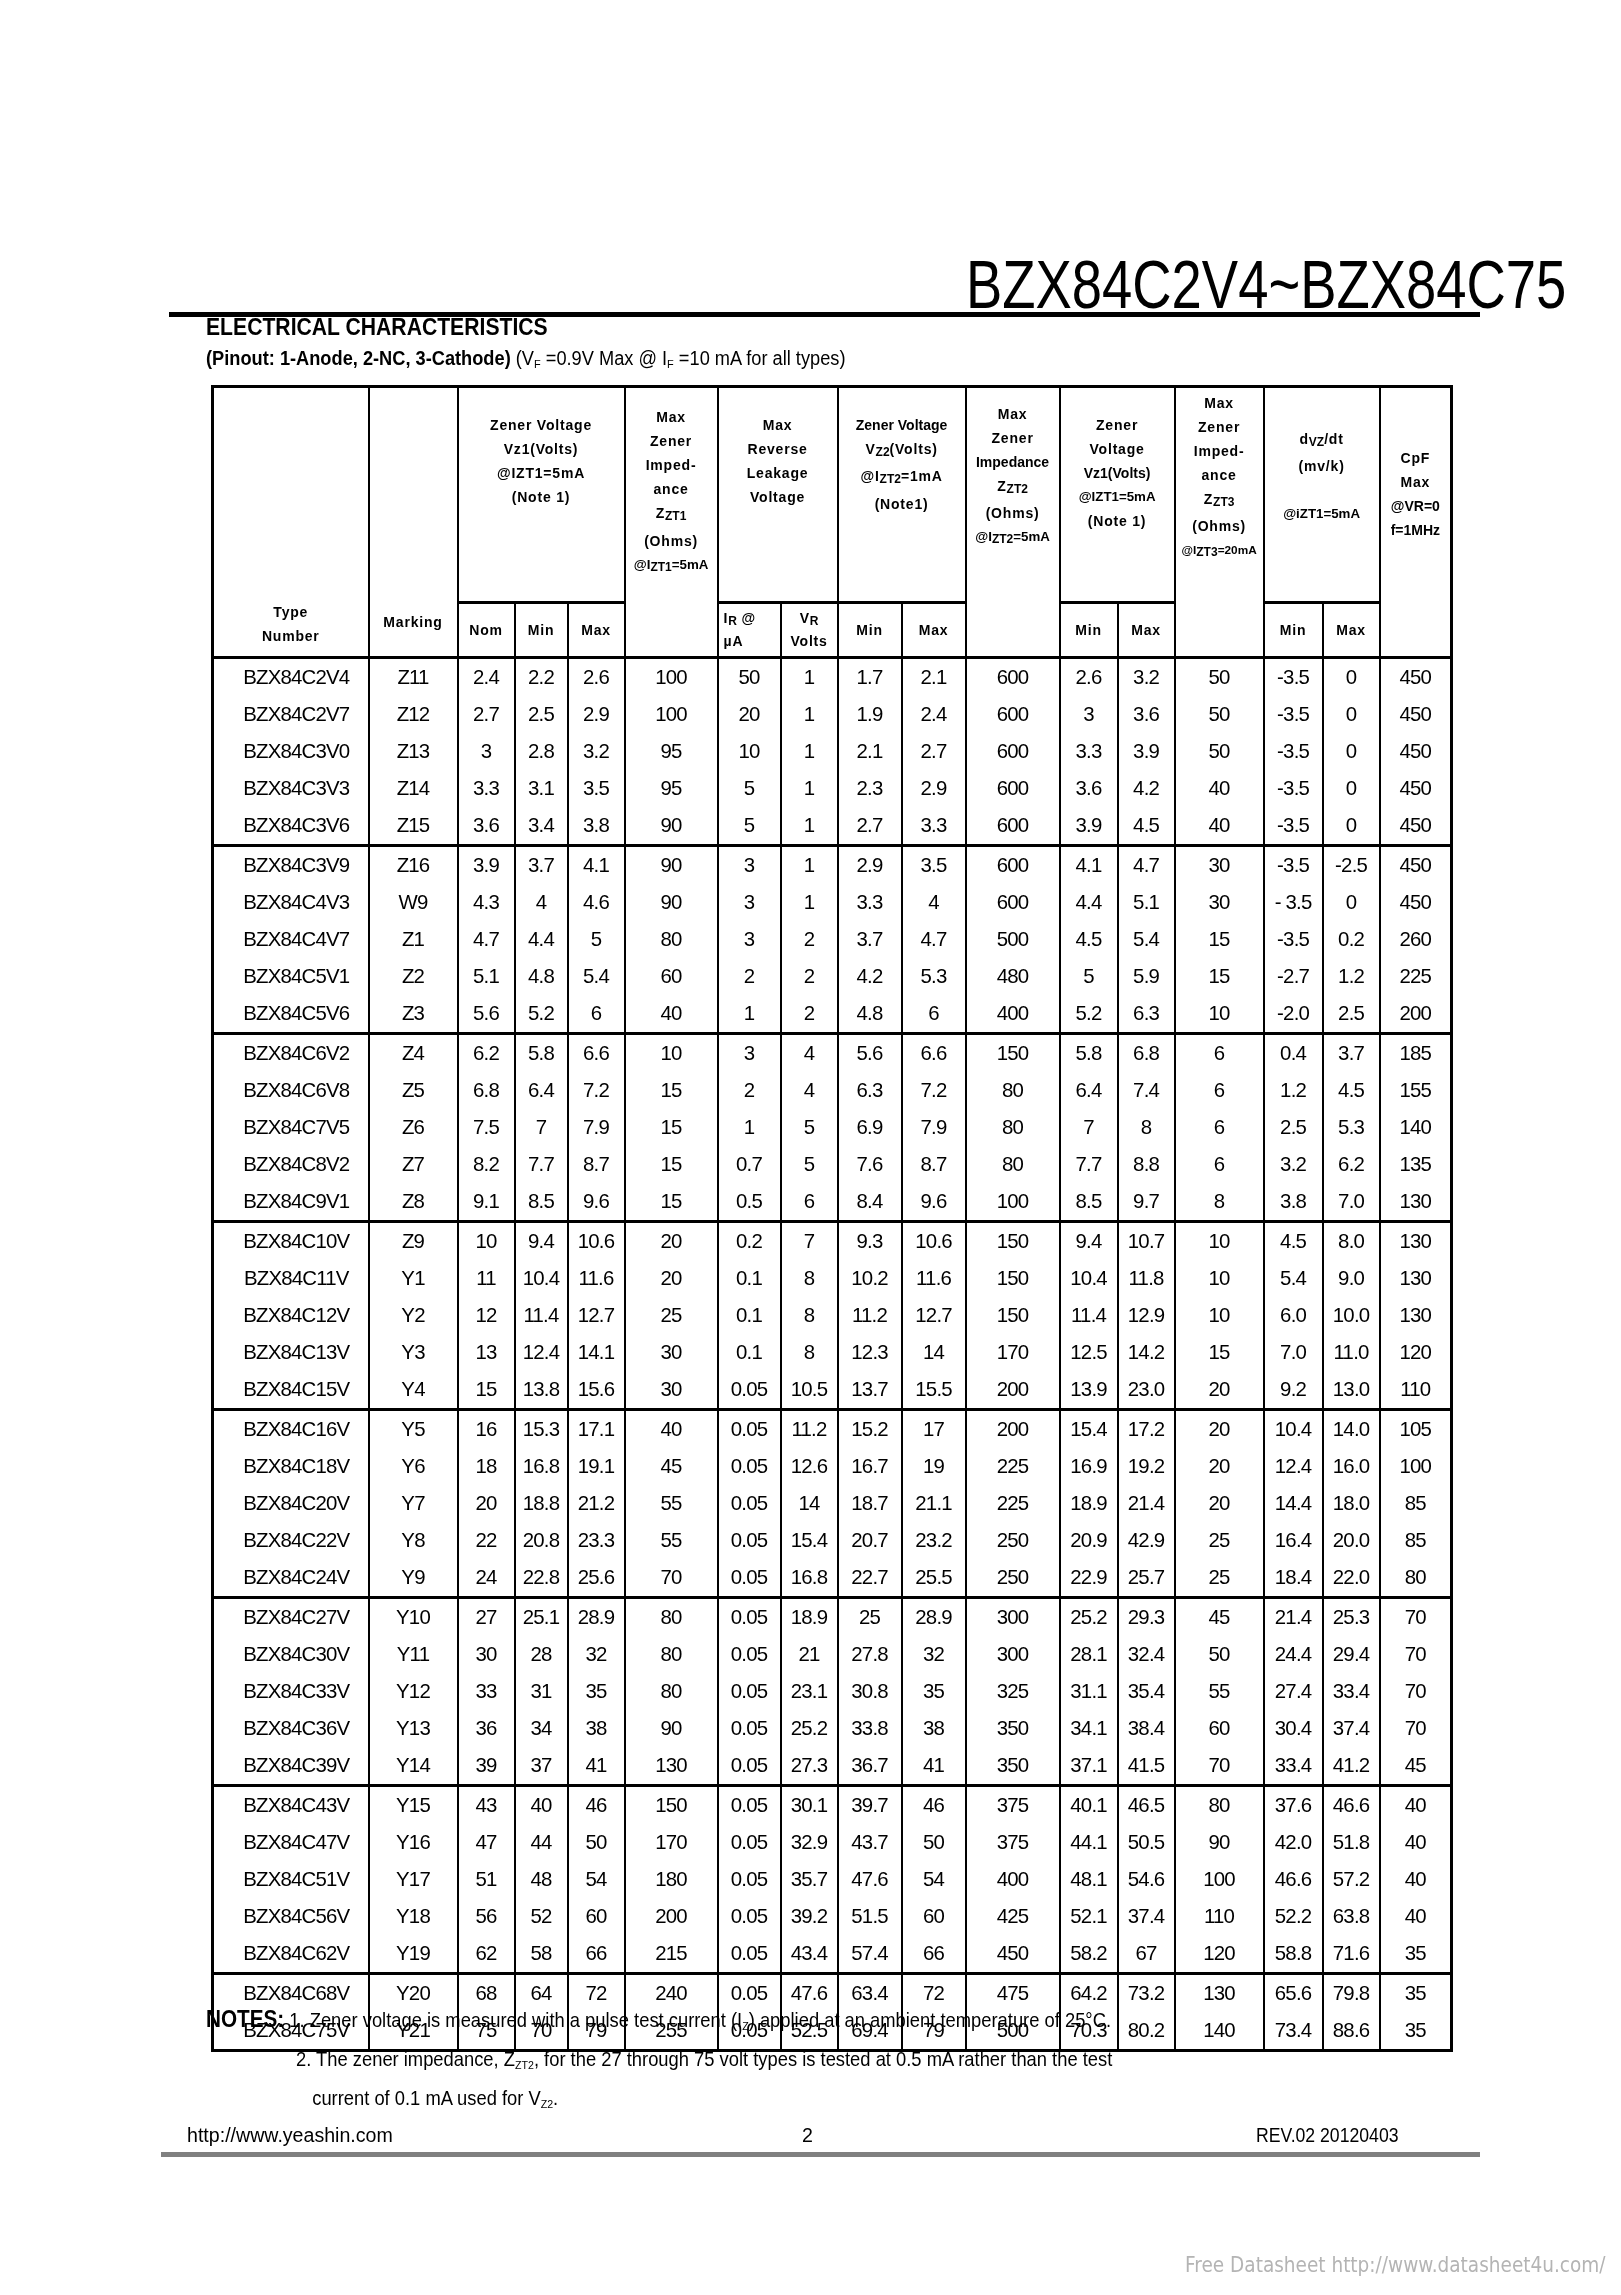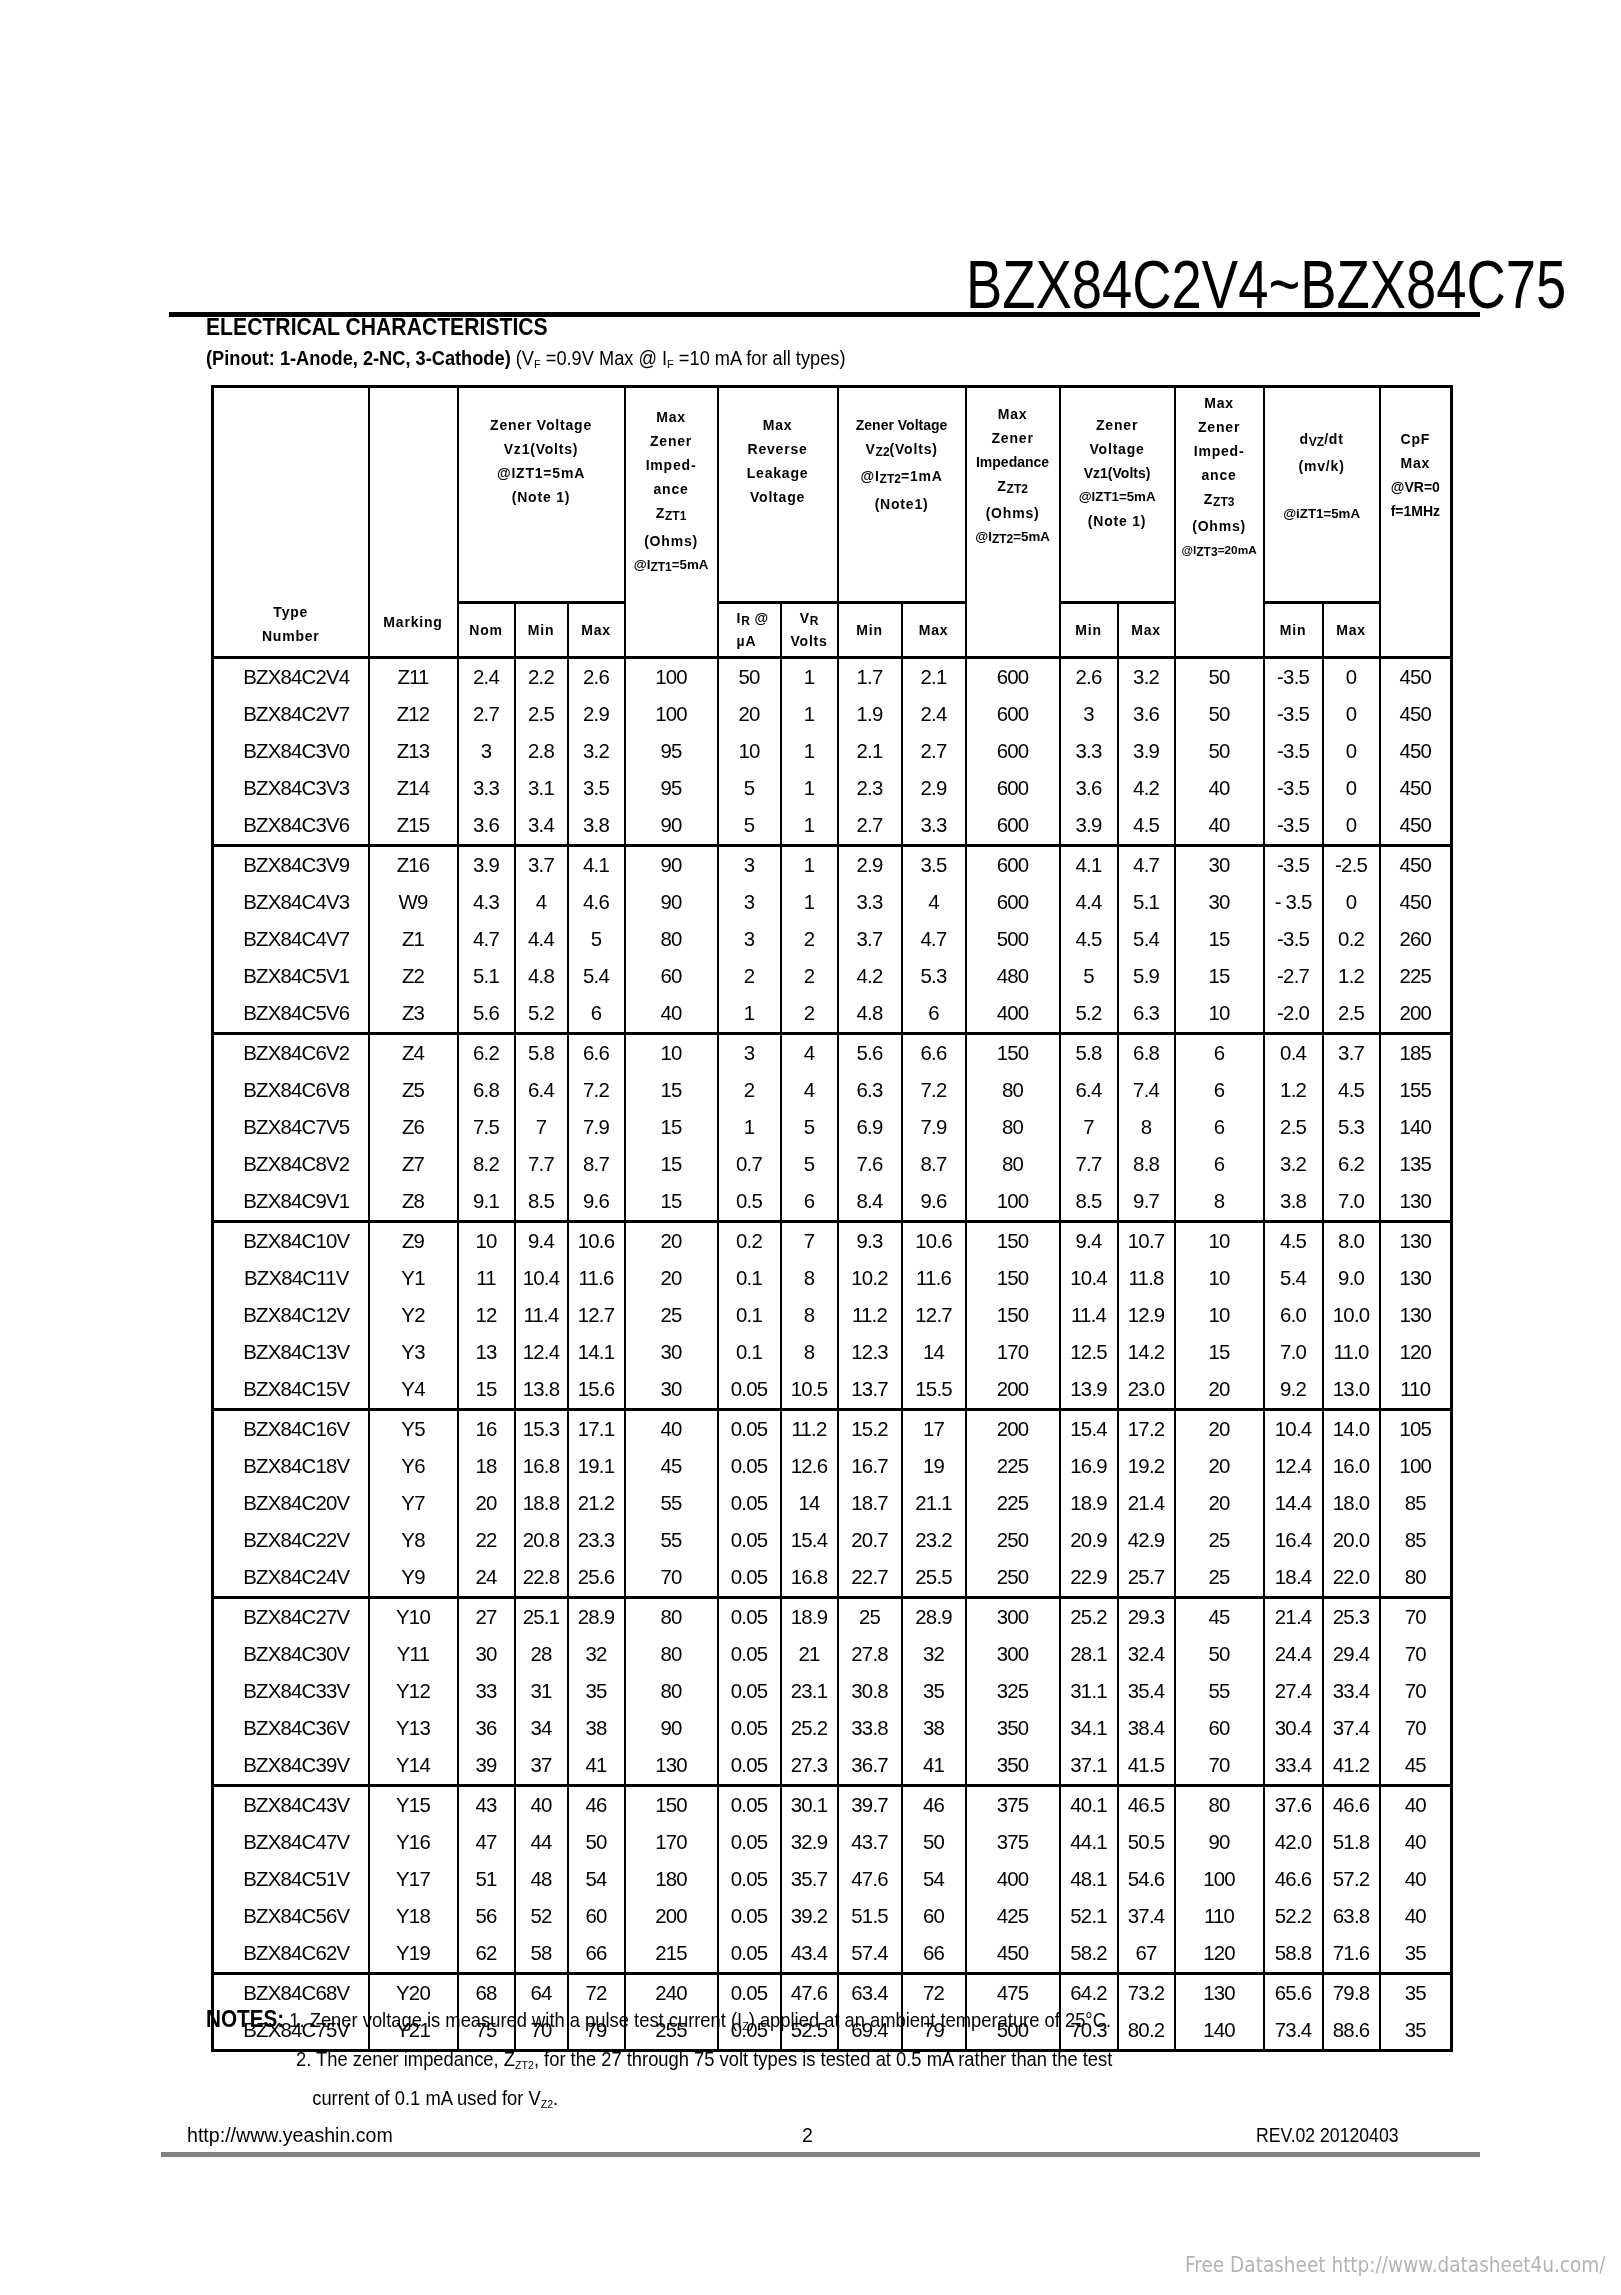--- a/index.html
+++ b/index.html
@@ -127,32 +127,32 @@
           <div><span>Z</span><span class="small">ZT3</span></div>
           <div>(Ohms)</div>
           <div class="hdr-cond" style="font-size:11.8px"><span>@I</span><span class="small">ZT3</span><span>=20mA</span></div>
         </th>
       <th colspan="2" style="vertical-align:top;padding-top:39px">
           <div><span>d</span><span class="small">VZ</span><span>/dt</span></div>
           <div>(mv/k)</div>
           <div style="height:24px"></div>
           <div class="hdr-cond">@iZT1=5mA</div>
         </th>
-      <th rowspan="2" style="vertical-align:top;padding-top:39px">
+      <th rowspan="2" style="vertical-align:top;padding-top:58px">
           <div>CpF</div>
           <div>Max</div>
           <div style="letter-spacing:0">@VR=0</div>
           <div style="letter-spacing:0">f=1MHz</div>
         </th>
     </tr>
     <tr class="h2">
       <th>Nom</th>
       <th>Min</th>
       <th>Max</th>
-      <th style="line-height:19px;text-align:left;padding-left:18px">
+      <th style="line-height:19px;text-align:left;padding-left:5px">
           <div><span>I</span><span class="small">R</span> <span>@</span></div>
           <div>µA</div>
         </th>
       <th style="line-height:19px">
           <div><span>V</span><span class="small">R</span></div>
           <div>Volts</div>
         </th>
       <th>Min</th>
       <th>Max</th>
       <th>Min</th>

